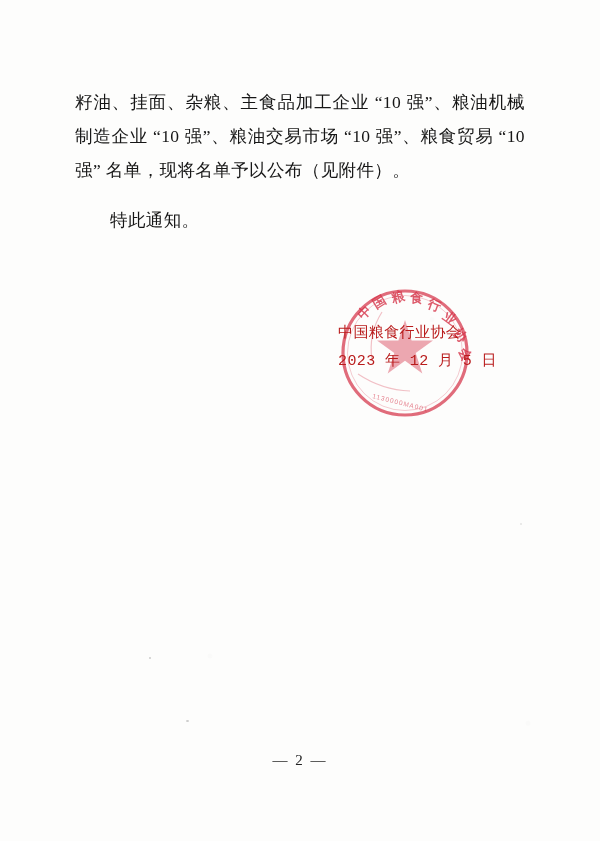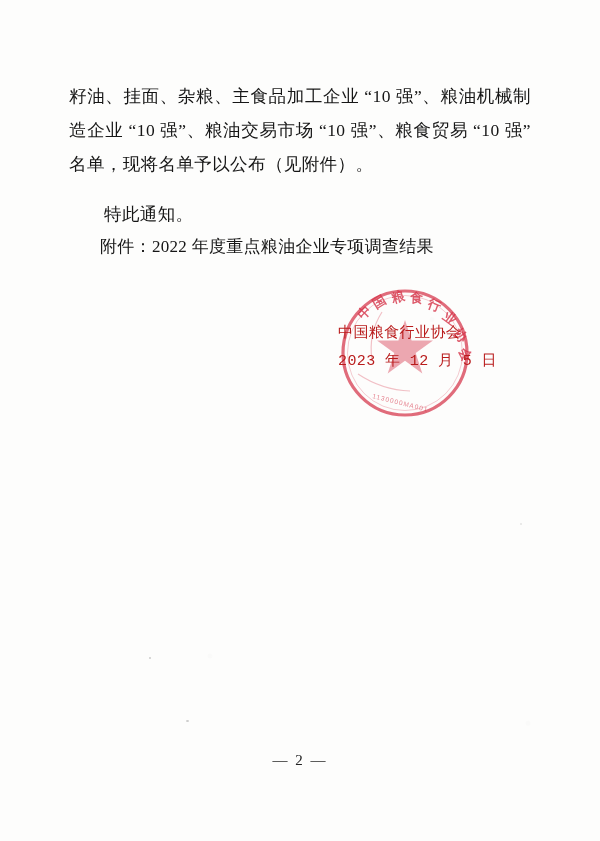--- a/index.html
+++ b/index.html
@@ -35,21 +35,21 @@
     left: 66px;
     top: 76px;
     width: 468px;
   }
   .para {
     font-size: 17.5px;
     line-height: 34px;
     letter-spacing: 0.4px;
     text-align: justify;
     color: #161616;
-    margin: 3px;
+    margin: 9px;
   }
   .para-continued {
     text-indent: 0;
   }
   .para-indent {
     text-indent: 35px;
     margin-top: 16px;
   }
   .attachment-line {
     position: absolute;
@@ -109,21 +109,20 @@
 <body>
 
 <div class="page">
   <div class="page-texture"></div>
 
   <div class="body-block">
     <p class="para para-continued">籽油、挂面、杂粮、主食品加工企业 “10 强”、粮油机械制造企业 “10 强”、粮油交易市场 “10 强”、粮食贸易 “10 强” 名单，现将名单予以公布（见附件）。</p>
     <p class="para para-indent">特此通知。</p>
   </div>
 
-  <div class="attachment-line">附件：2022 年度重点粮油企业专项调查结果</div>
 
   <div class="seal">
     <svg width="135" height="135" viewBox="0 0 135 135" xmlns="http://www.w3.org/2000/svg">
       <g opacity="0.72" fill="none" stroke="#d6354a">
         <circle cx="67" cy="67" r="62" stroke-width="3.2"></circle>
         <circle cx="67" cy="67" r="57.5" stroke-width="0.7" opacity="0.5"></circle>
       </g>
       <g opacity="0.78" fill="#d6354a">
         <path d="M67 34 l6.6 20.4 21.4 0 -17.3 12.6 6.6 20.4 -17.3-12.6 -17.3 12.6 6.6-20.4 -17.3-12.6 21.4 0 z" opacity="0.55"></path>
       </g>

